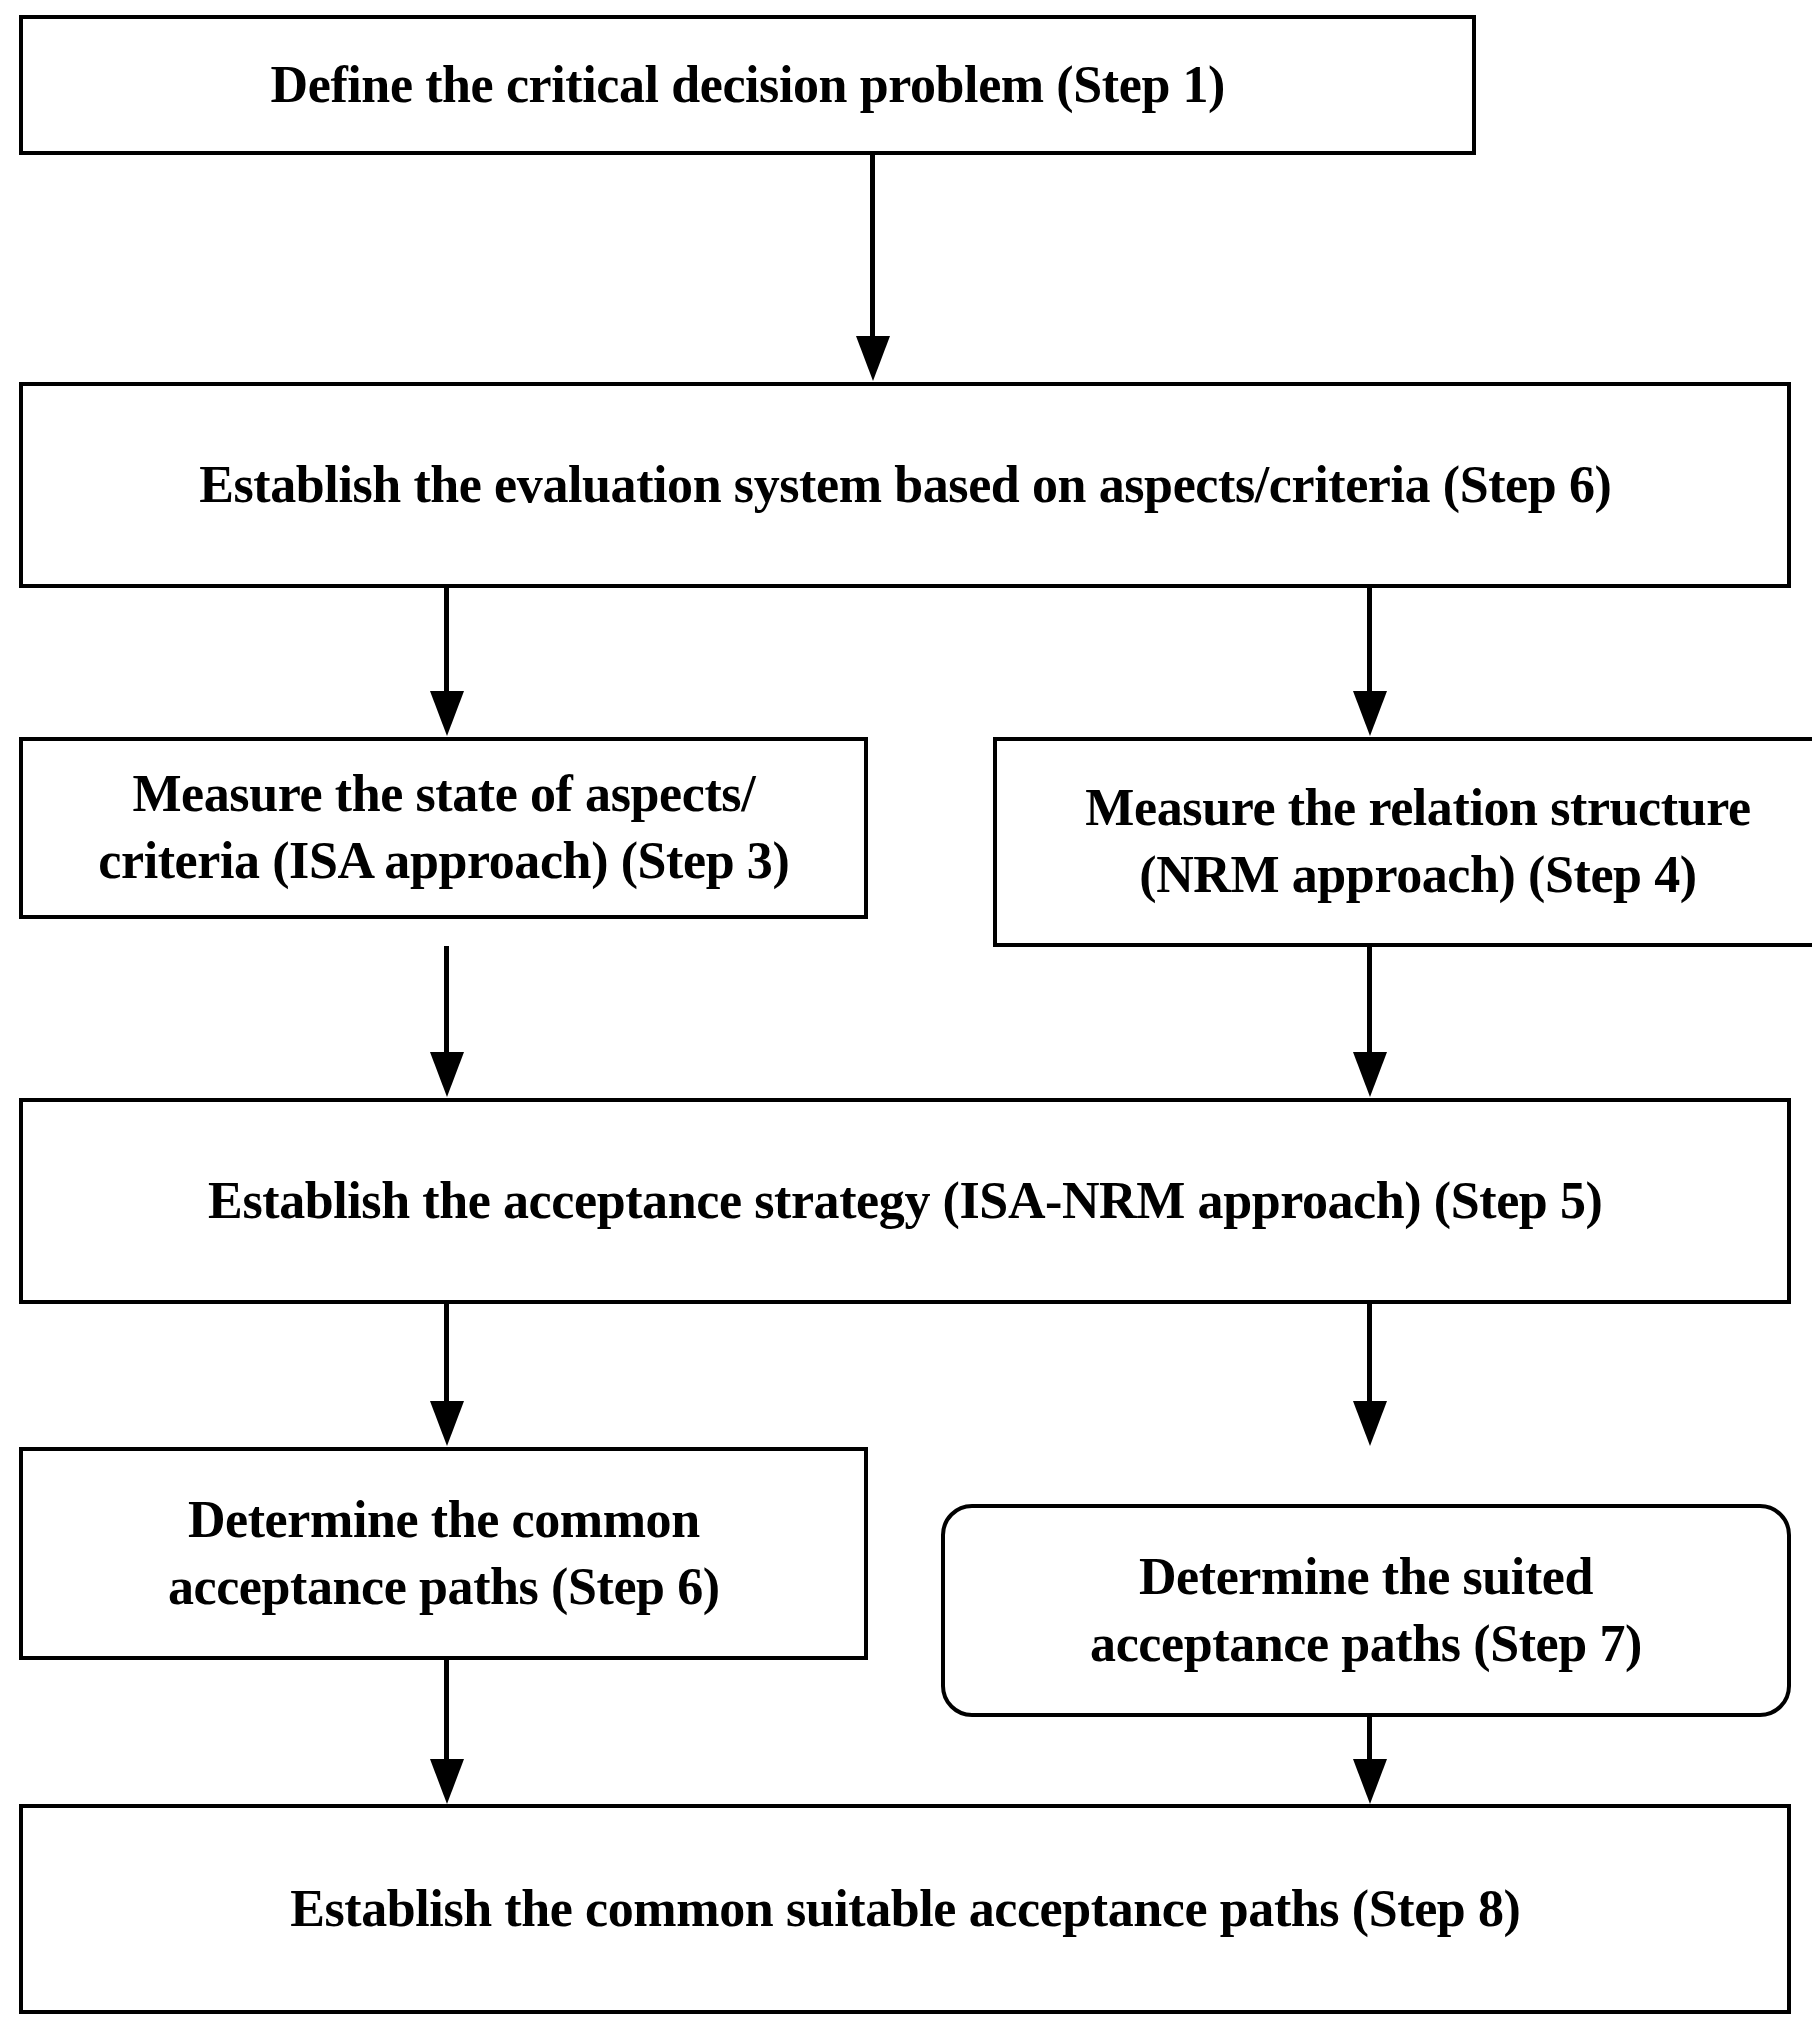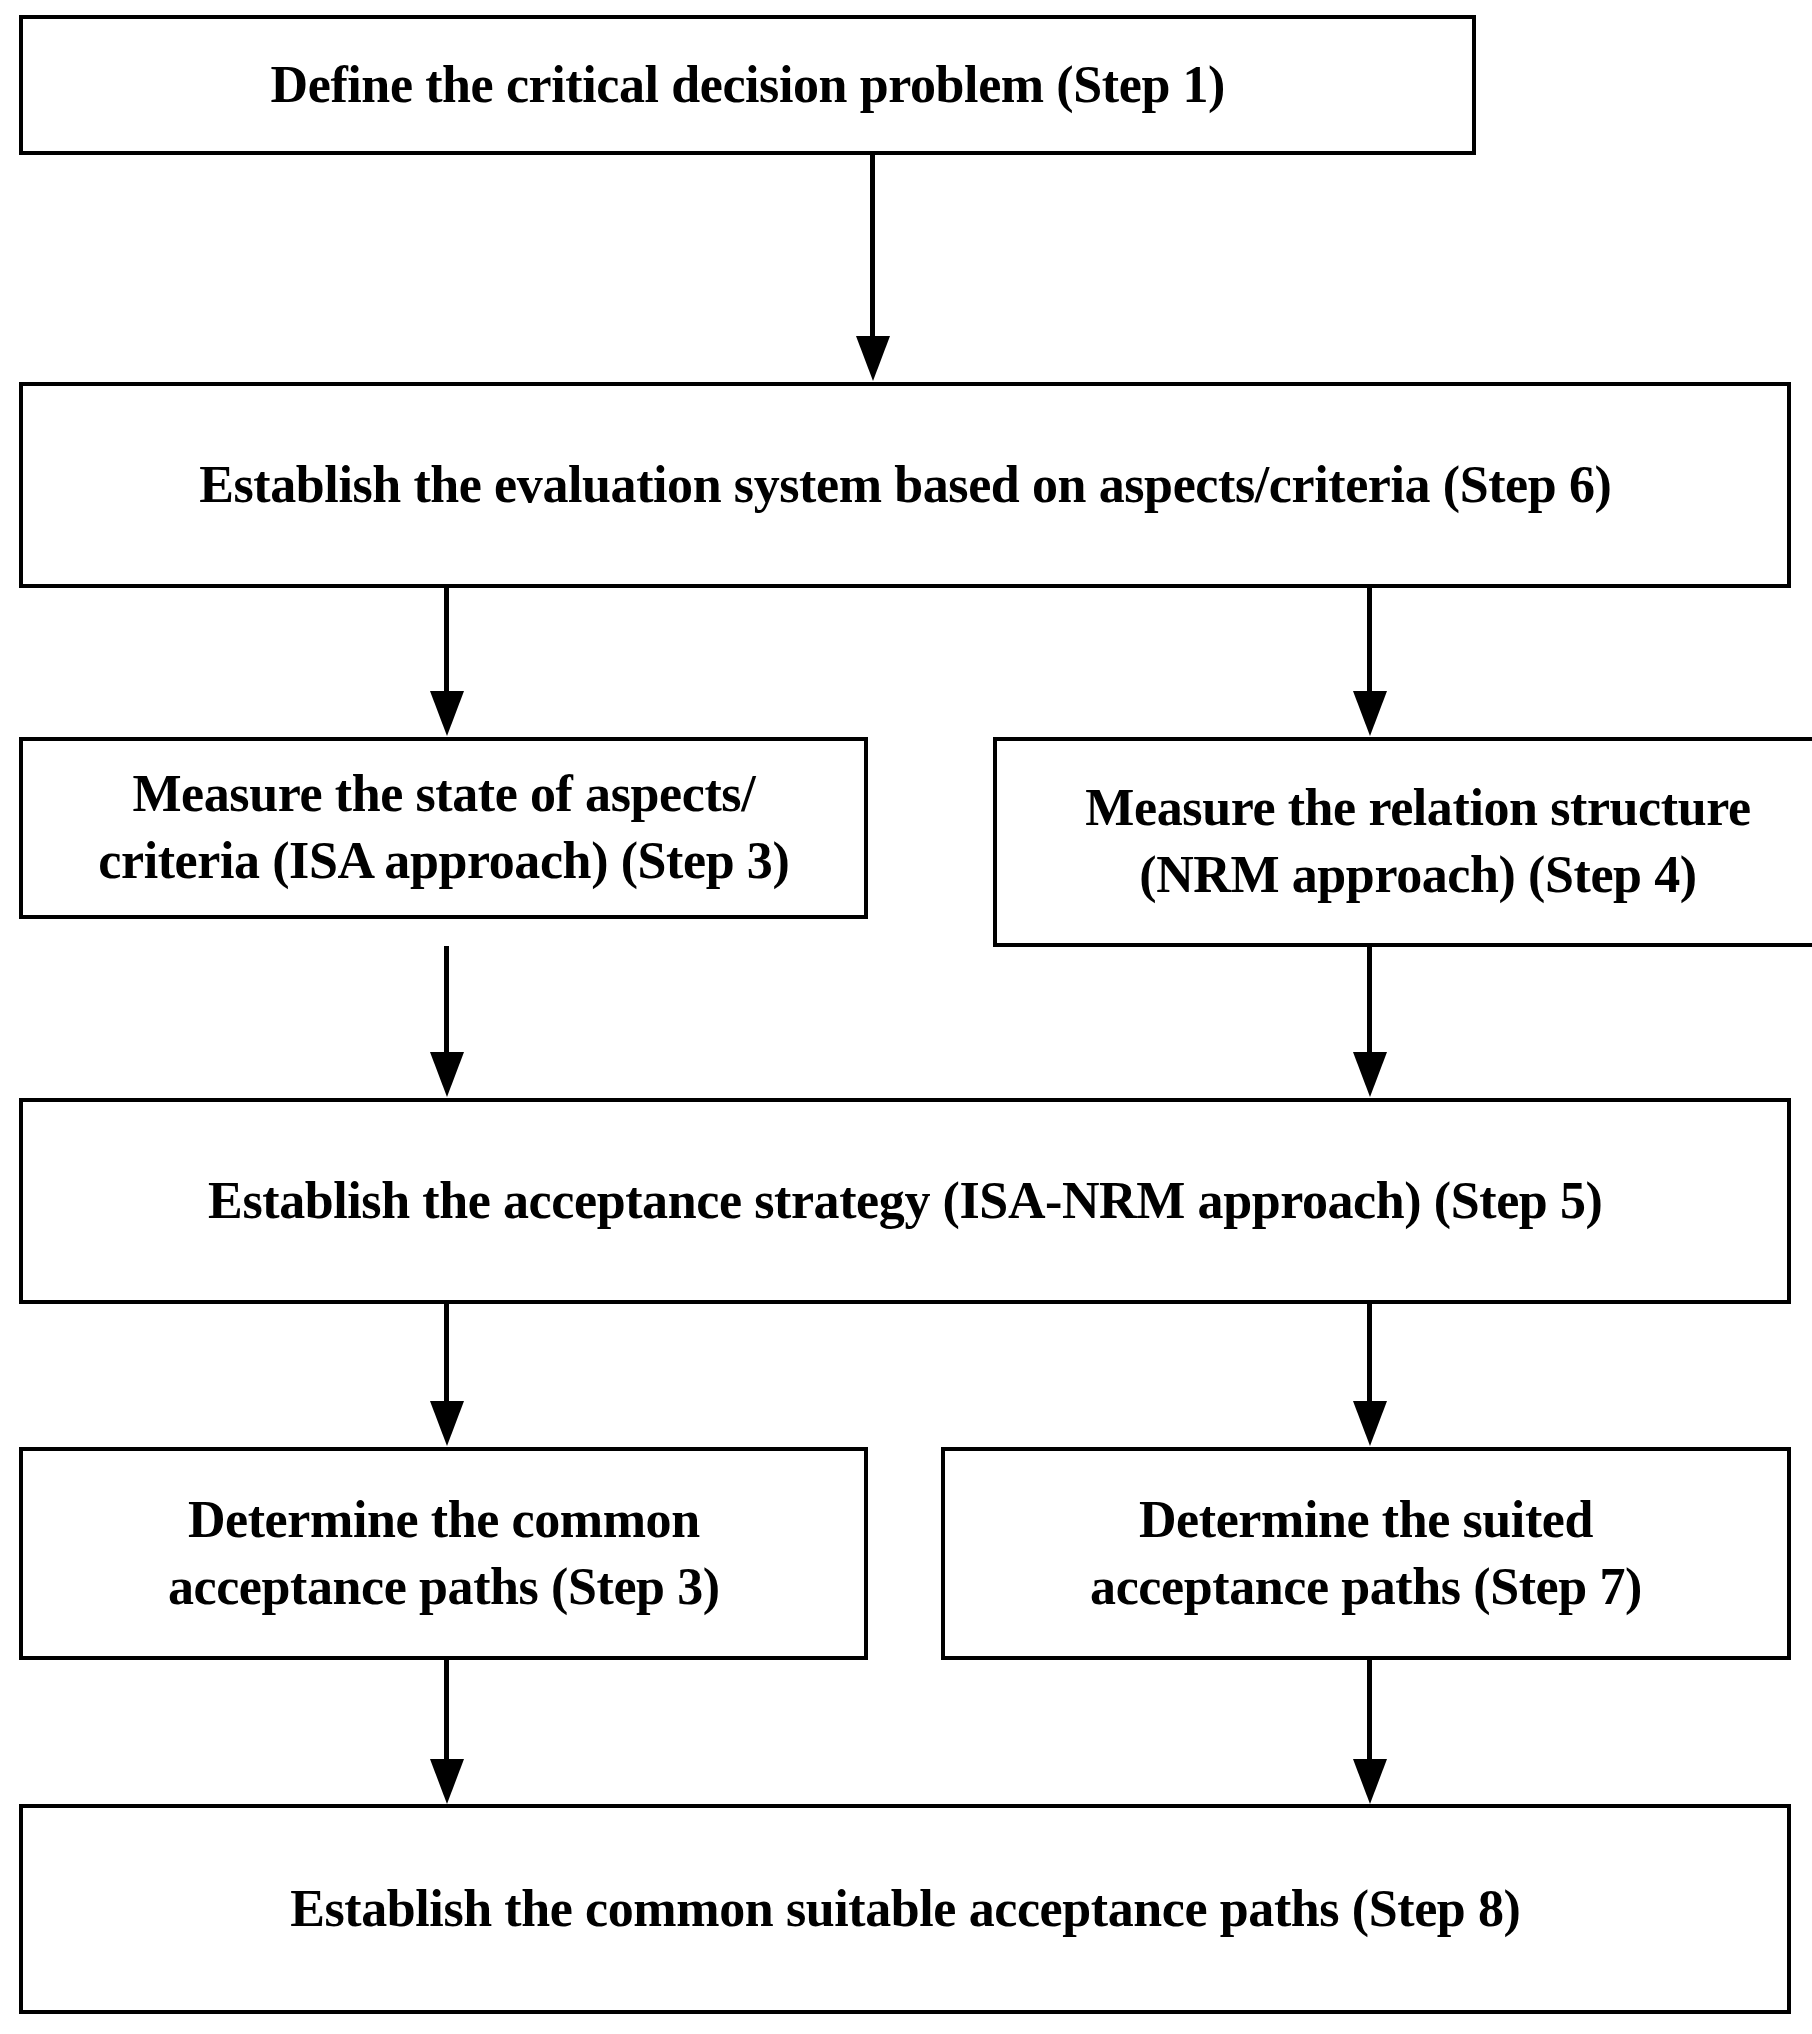--- a/index.html
+++ b/index.html
@@ -130,24 +130,24 @@
     <div class="node-label">Measure the relation structure
 (NRM approach) (Step 4)</div>
   </div>
 
   <div class="node wide" style="left:19.3px; top:1098px; width:1772px; height:206px;">
     <div class="node-label">Establish the acceptance strategy (ISA-NRM approach) (Step 5)</div>
   </div>
 
   <div class="node half" style="left:19.3px; top:1447px; width:849px; height:213px;">
     <div class="node-label">Determine the common
-acceptance paths (Step 3)</div>
+acceptance paths (Step 6)</div>
   </div>
 
-  <div class="node half" style="left:941px; top:1447px; width:850px; height:213px;">
+  <div class="node half" style="left:941px; top:1504px; width:850px; height:213px;border-radius:31px;">
     <div class="node-label">Determine the suited
 acceptance paths (Step 7)</div>
   </div>
 
   <div class="node wide" style="left:19.3px; top:1804px; width:1772px; height:210px;">
     <div class="node-label">Establish the common suitable acceptance paths (Step 8)</div>
   </div>
 
 </div>
 

